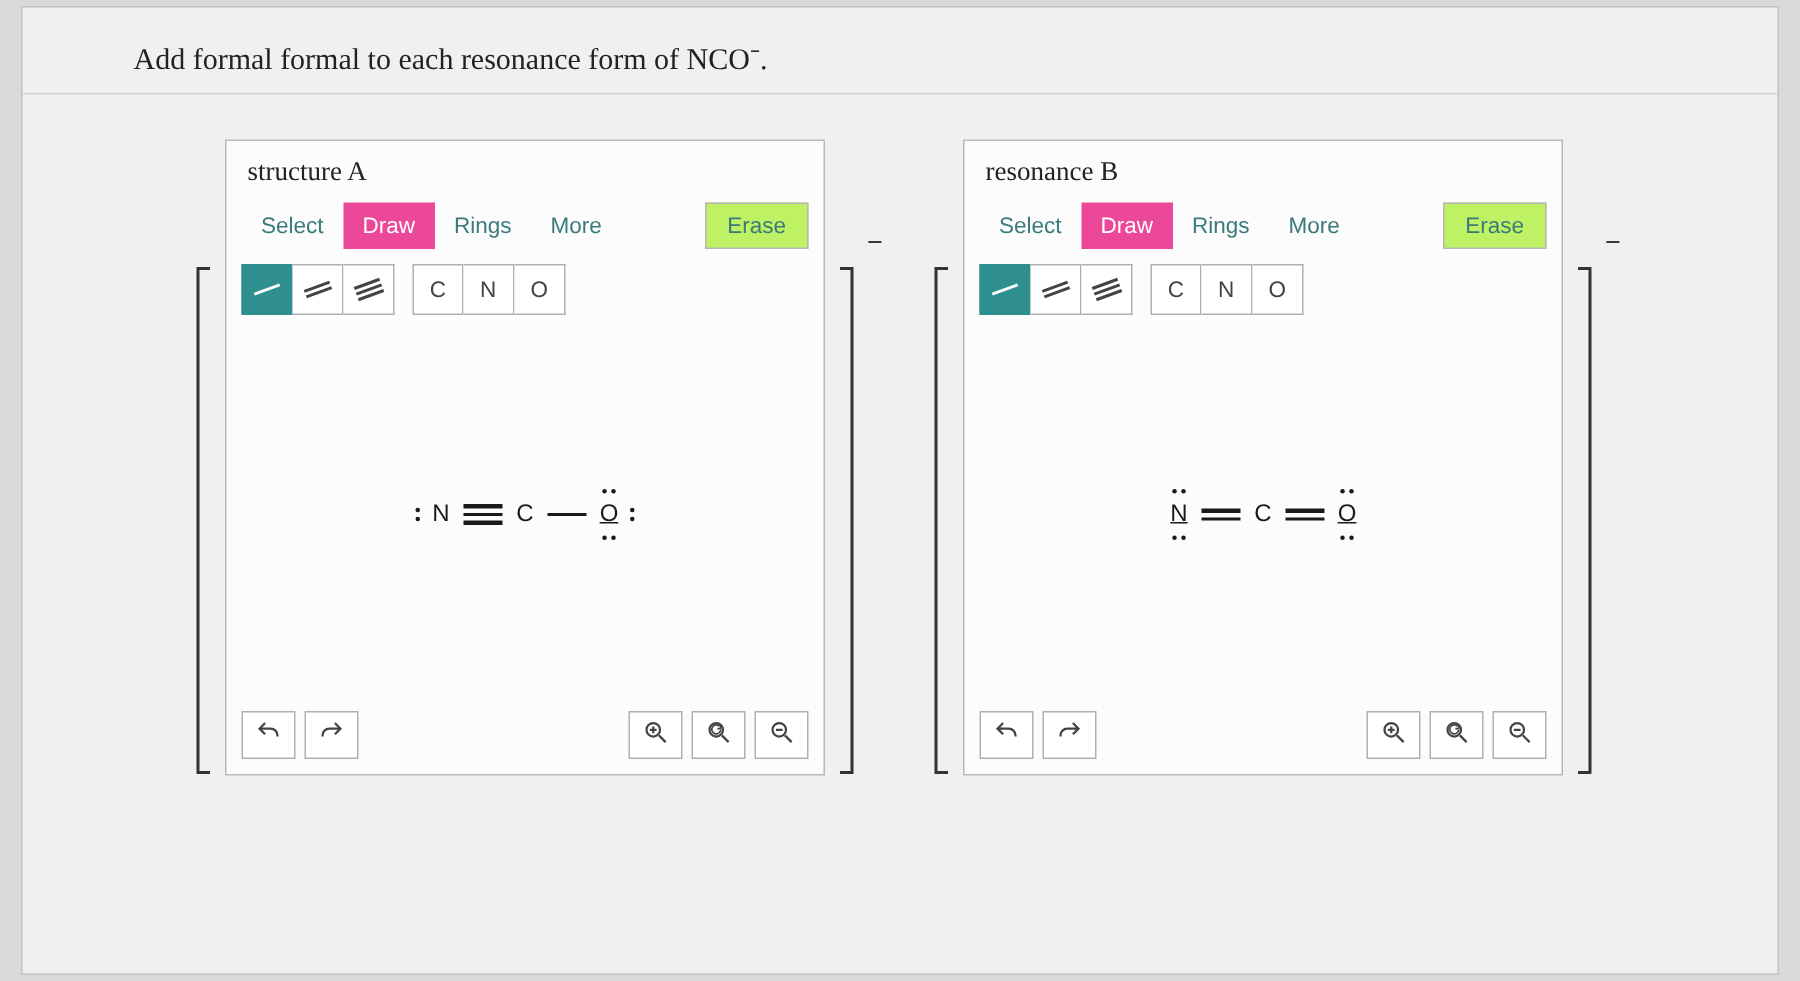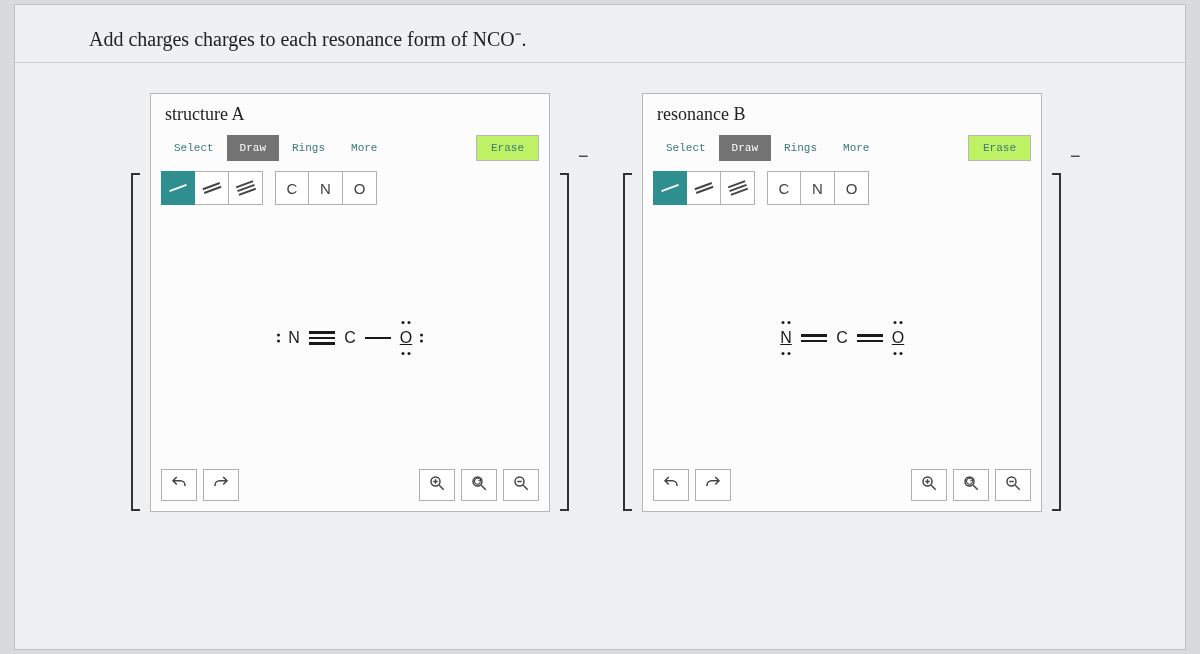--- a/index.html
+++ b/index.html
@@ -70,31 +70,31 @@
     padding: 10px 14px 6px 14px;
     font-size: 18px;
     color: #222;
   }
   .toolbar1 {
     display: flex;
     flex-direction: row;
     align-items: center;
     padding: 4px 10px;
     gap: 0;
-    font-family: Liberation Mono, monospace;
-    font-size: 11px;
+    font-family: Liberation Sans, sans-serif;
+    font-size: 15px;
   }
   .tab {
     padding: 6px 12px;
     border: 1px solid transparent;
     color: #3a7a7a;
     cursor: pointer;
   }
   .tab.active {
-    background: #737373;
+    background: #ec4899;
     color: #fff;
   }
   .spacer { flex: 1; }
   .erase {
     padding: 6px 14px;
     border: 1px solid #b8b8b8;
     color: #3a7a7a;
     cursor: pointer;
     background:#bef264;
   }
@@ -177,21 +177,21 @@
     display:flex; align-items:center; justify-content:center;
     cursor:pointer;
     color:#444;
   }
   .fspacer{flex:1;}
 </style>
 </head>
 <body>
 
 <div class="page">
-  <div class="prompt">Add charges charges to each resonance form of NCO⁻.</div>
+  <div class="prompt">Add formal formal to each resonance form of NCO⁻.</div>
   <div class="editors" id="editors">
   <div class="editor-wrap">
     <div class="bracket">
           <svg width="14" height="340" viewBox="0 0 14 340">
     <g transform="">
       <path d="M12 2 H4 V338 H12" fill="none" stroke="#333" stroke-width="2"></path>
     </g>
   </svg>
         </div>
     <div class="editor">

